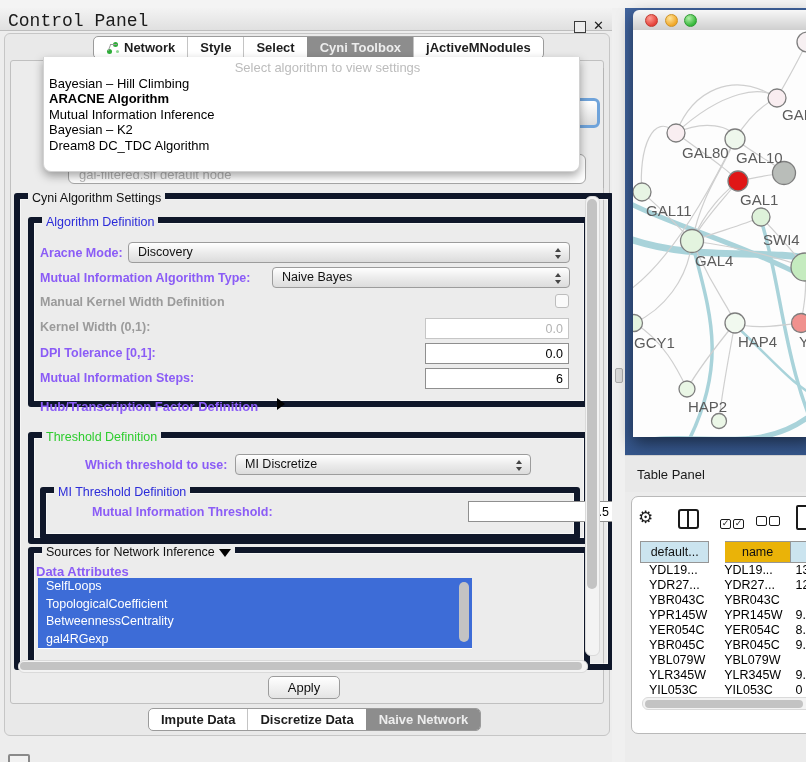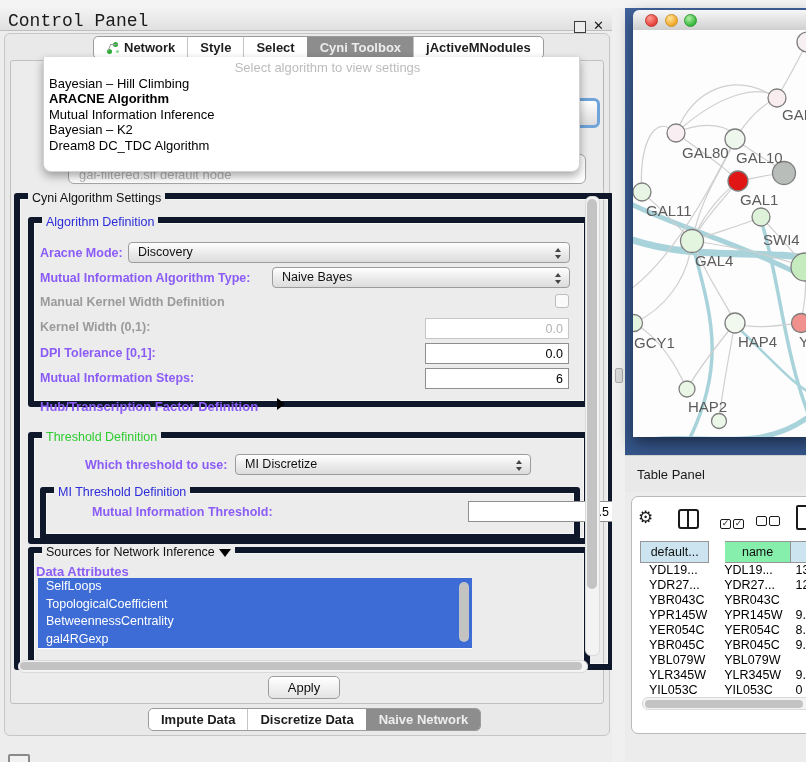--- a/index.html
+++ b/index.html
@@ -323,21 +323,21 @@
   <div class="abs" id="table-region">
     <div class="abs" id="table-card">
       <span class="abs gear-ico"></span>
       <span class="abs cols-ico"></span>
       <span class="abs" id="checks-ico"><span class="cbx">✓</span><span class="cbx">✓</span></span>
       <span class="abs" id="boxes-ico"><span class="cbx"></span><span class="cbx"></span></span>
       <span class="abs page-ico"></span>
       <div class="abs" id="tbl">
           <div class="tbl-row" style="height: 22px;">
             <div class="tbl-hcell" style="width: 79px; background: rgb(203, 228, 239);">default...</div>
-            <div class="tbl-hcell" style="width: 75px; background: #86efac; margin-left: 16px;">name</div>
+            <div class="tbl-hcell" style="width: 75px; background: #eab308; margin-left: 16px;">name</div>
             <div class="tbl-hcell" style="width: 56px; background: rgb(203, 228, 239);">A</div>
           </div>
           <div style="height: 133px; overflow: hidden;">
             <div class="tbl-row">
               <div class="tbl-cell" style="width: 79px;">YDL19...</div>
               <div class="tbl-cell" style="width: 75px;">YDL19...</div>
               <div class="tbl-cell" style="width: 56px;">13</div>
             </div>
             <div class="tbl-row">
               <div class="tbl-cell" style="width: 79px;">YDR27...</div>

